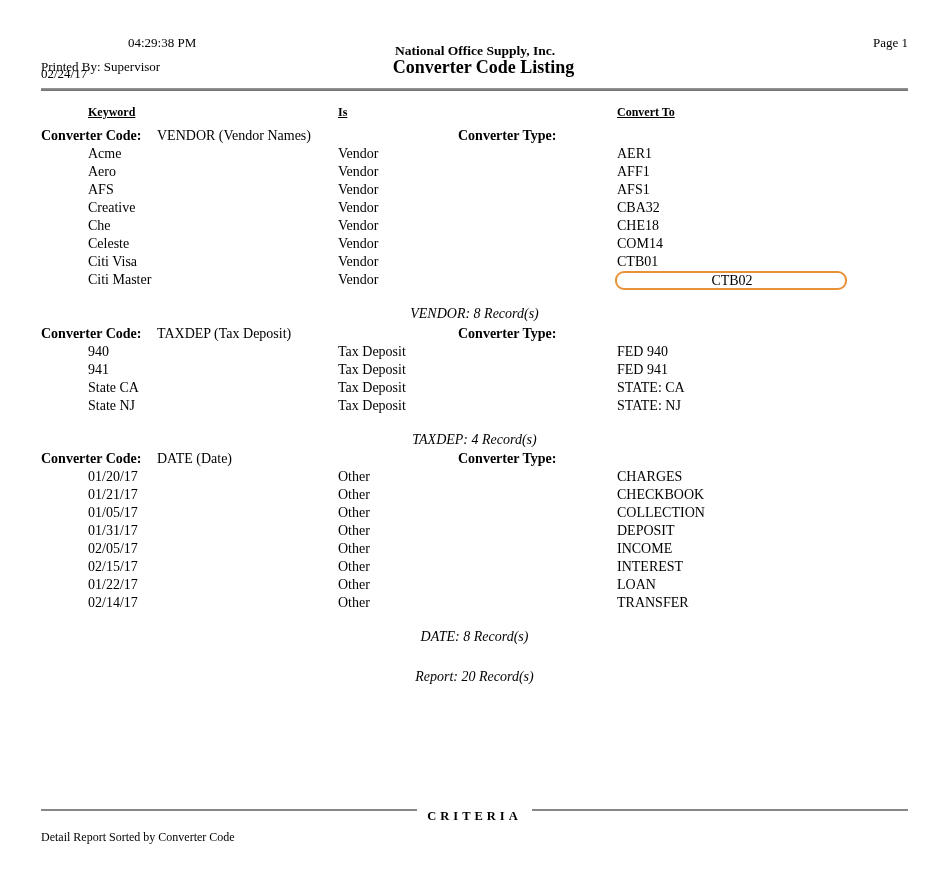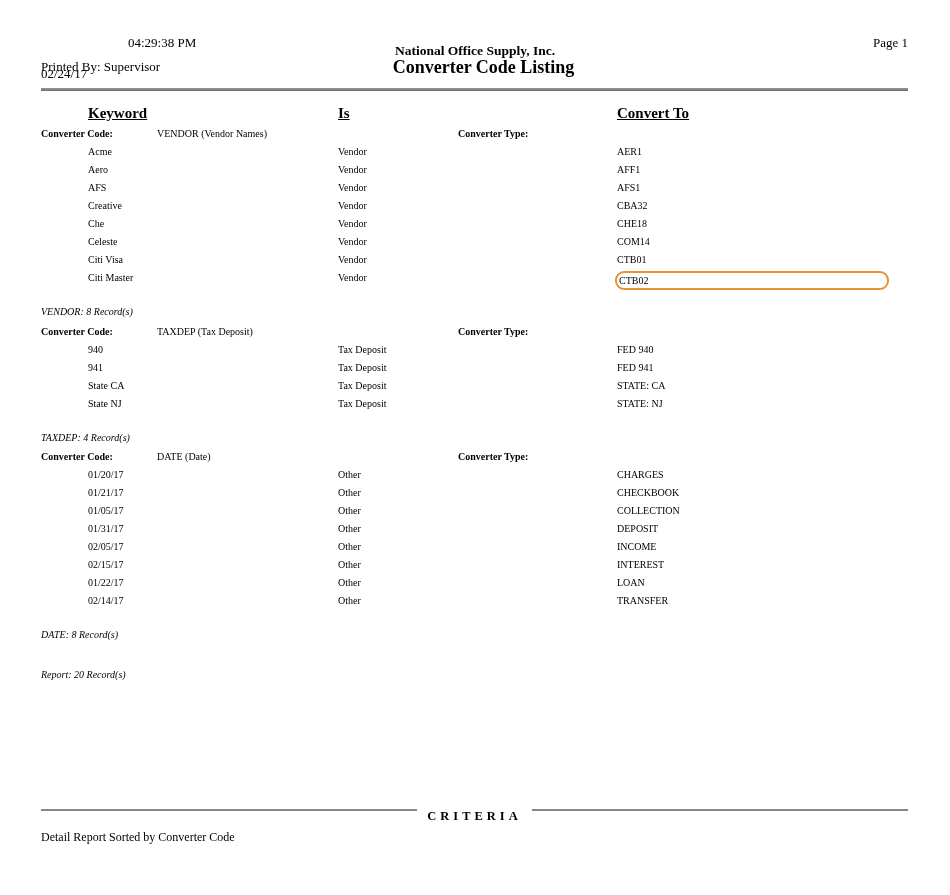--- a/index.html
+++ b/index.html
@@ -17,41 +17,41 @@
   .hdr-time     { position: absolute; left: 128px; top: 35px; font-size: 13px; }
   .hdr-printed  { position: absolute; left: 41px;  top: 59px; font-size: 13px; }
   .hdr-company  { position: absolute; left: 0; right: 0; top: 35px; text-align: center; font-weight: bold; font-size: 13.5px; margin-top: 8px; }
   .hdr-title    { position: absolute; left: 0; right: 0; top: 57px; text-align: center; font-weight: bold; font-size: 18px; padding-left: 17px; }
   .hdr-page     { position: absolute; right: 42px; top: 35px; font-size: 13px; margin-left: 40px; }
   .rule-top {
     position: absolute; left: 41px; right: 42px; top: 88px; height: 3px;
     background: linear-gradient(#9a9a9a, #6c6c6c);
   }
   
-  .col-heads { position: absolute; top: 105px; left: 41px; right: 42px; height: 17px; font-size: 15px; font-weight: bold; }
+  .col-heads { position: absolute; top: 105px; left: 41px; right: 42px; height: 17px; font-size: 12px; font-weight: bold; }
   .col-heads span { position: absolute; text-decoration: underline; white-space: nowrap; }
   .ch-keyword   { left: 47px; }
   .ch-is        { left: 297px; }
   .ch-convertto { left: 576px; }
   
-  .rpt-body { position: absolute; top: 128px; left: 41px; right: 42px; font-size: 10px; }
+  .rpt-body { position: absolute; top: 128px; left: 41px; right: 42px; font-size: 14px; text-align: center; }
   .row { position: relative; height: 18px; }
   .row span { position: absolute; top: 0; white-space: nowrap; }
   .c1 { left: 47px; }
   .c2 { left: 297px; }
   .c3 { left: 576px; }
   .sec-head .lbl   { left: 0; font-weight: bold; }
   .sec-head .code  { left: 116px; }
   .sec-head .ctype { left: 417px; font-weight: bold; }
   .sec-foot { height: 19px; font-style: italic; position: relative; margin-top: 16px; }
   .sec-2 .sec-head { margin-top: 1px; }
   .report-total { margin-top: 21px; font-style: italic; height: 18px; position: relative; }
   .c3.hl {
     left: 574px; top: -1px;
-    width: 274px; height: 19px;
+    width: 232px; height: 19px;
     box-sizing: border-box;
     border: 2px solid var(--hl, #E89238);
     border-radius: 9px;
     line-height: 15px;
     padding-left: 2px;
   }
   
   .criteria {
     position: absolute; left: 41px; right: 42px; top: 809px;
     display: flex; align-items: flex-start; height: 16px;

